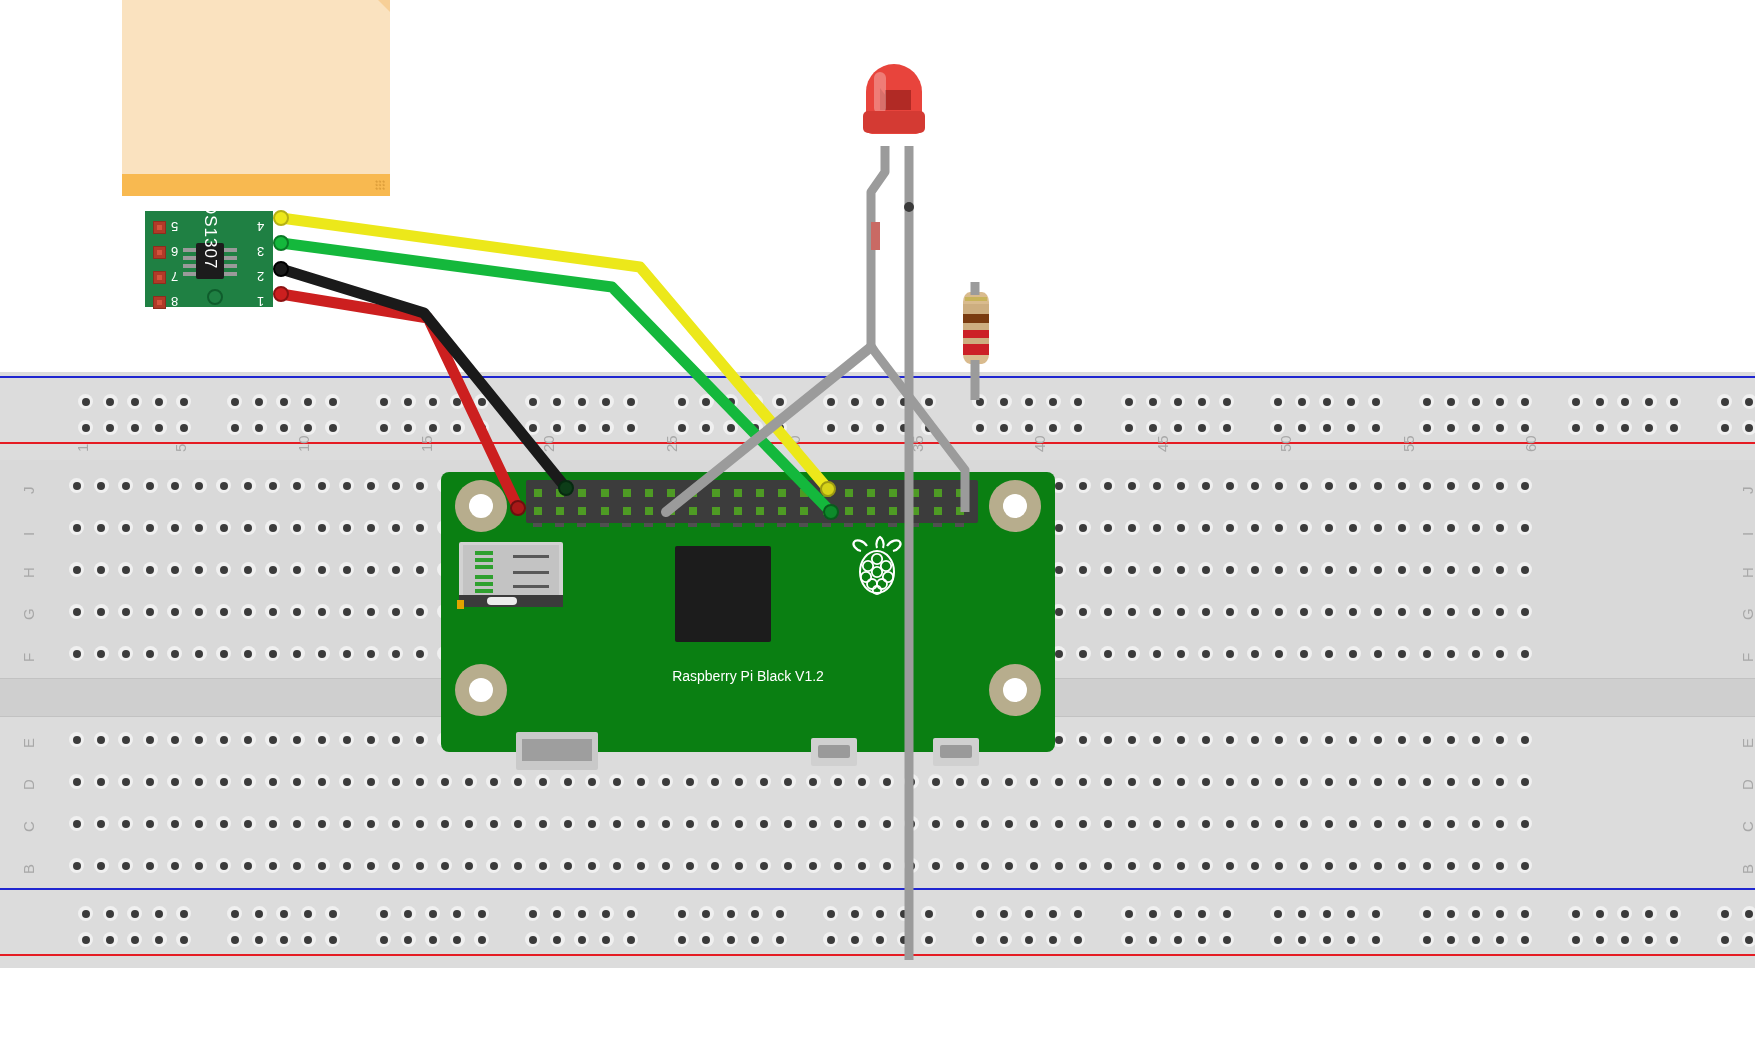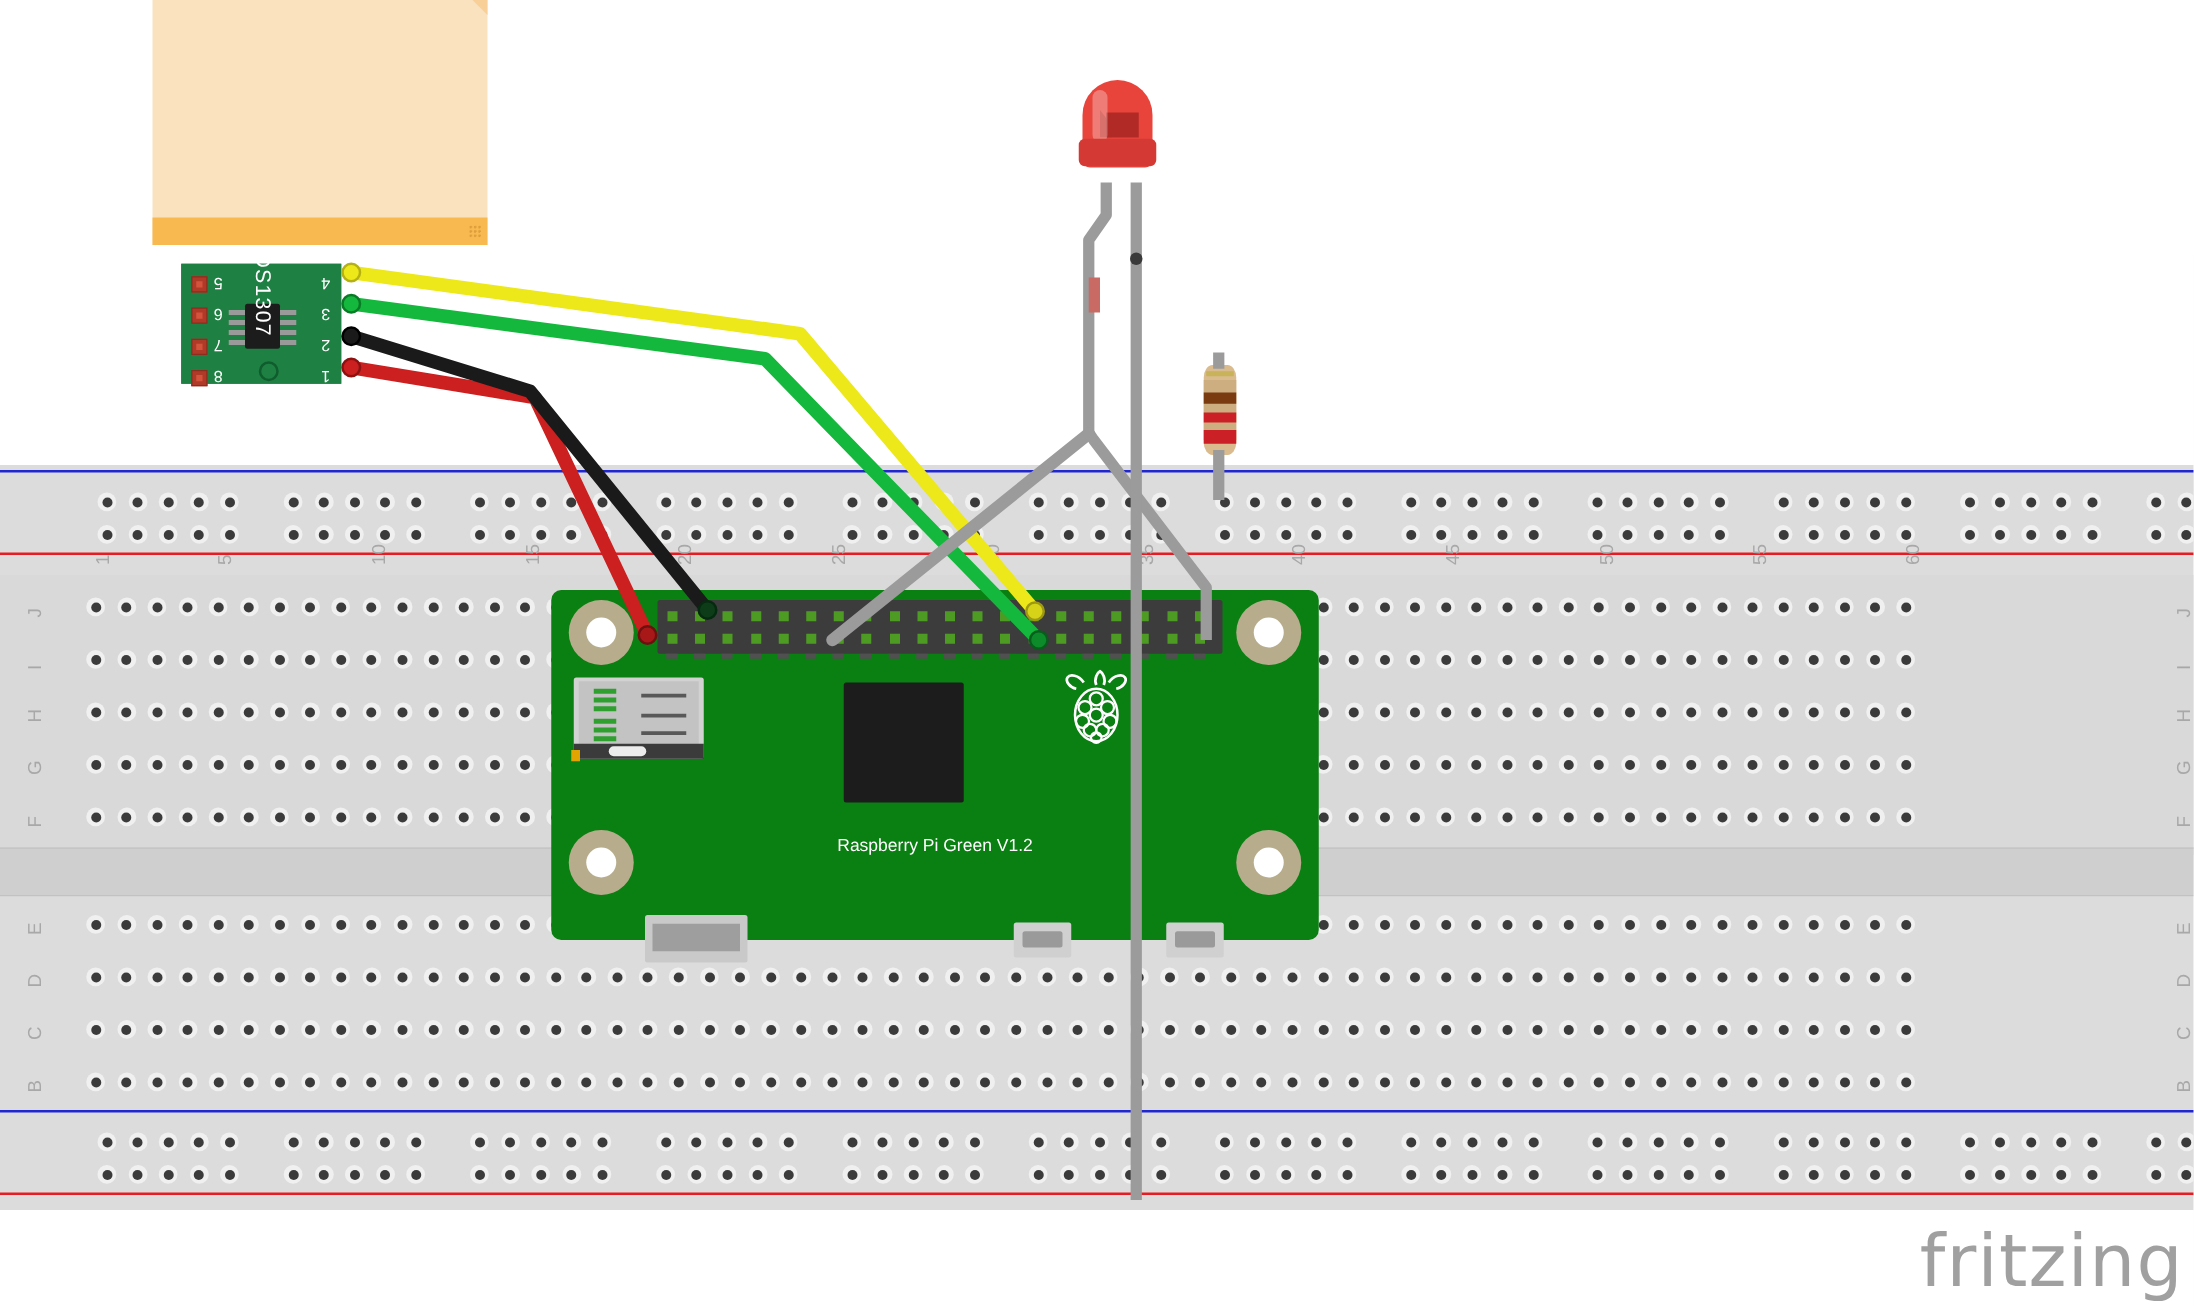--- a/index.html
+++ b/index.html
@@ -1403,21 +1403,21 @@
         <circle cx="37" cy="32" r="5.2"></circle>
         <circle cx="28" cy="38" r="5.2"></circle>
         <circle cx="17" cy="43" r="5.2"></circle>
         <circle cx="39" cy="43" r="5.2"></circle>
         <circle cx="23" cy="50" r="5"></circle>
         <circle cx="33" cy="50" r="5"></circle>
         <circle cx="28" cy="56" r="4.2"></circle>
       </g>
     </svg>
 
-    <div id="pi-label">Raspberry Pi Green V1.2</div>
+    <div id="pi-label">Raspberry Pi Black V1.2</div>
 
     <div id="pi-hdmi">
       <div id="pi-hdmi-in"></div>
     </div>
     <div class="usb" style="left:370px;">
       <div class="usb-in"></div>
     </div>
     <div class="usb" style="left:492px;">
       <div class="usb-in"></div>
     </div>
@@ -1469,15 +1469,14 @@
     <path d="M871 347 L666 512" fill="none" stroke="#9b9b9b" stroke-width="10" stroke-linecap="round"></path>
   </svg>
 
   <div id="note">
     <div id="note-fold"></div>
     <div id="note-band">
       <div id="note-band-dots"></div>
     </div>
   </div>
 
-  <div id="fritzing">fritzing</div>
 
 </div>
 
 </body></html>

